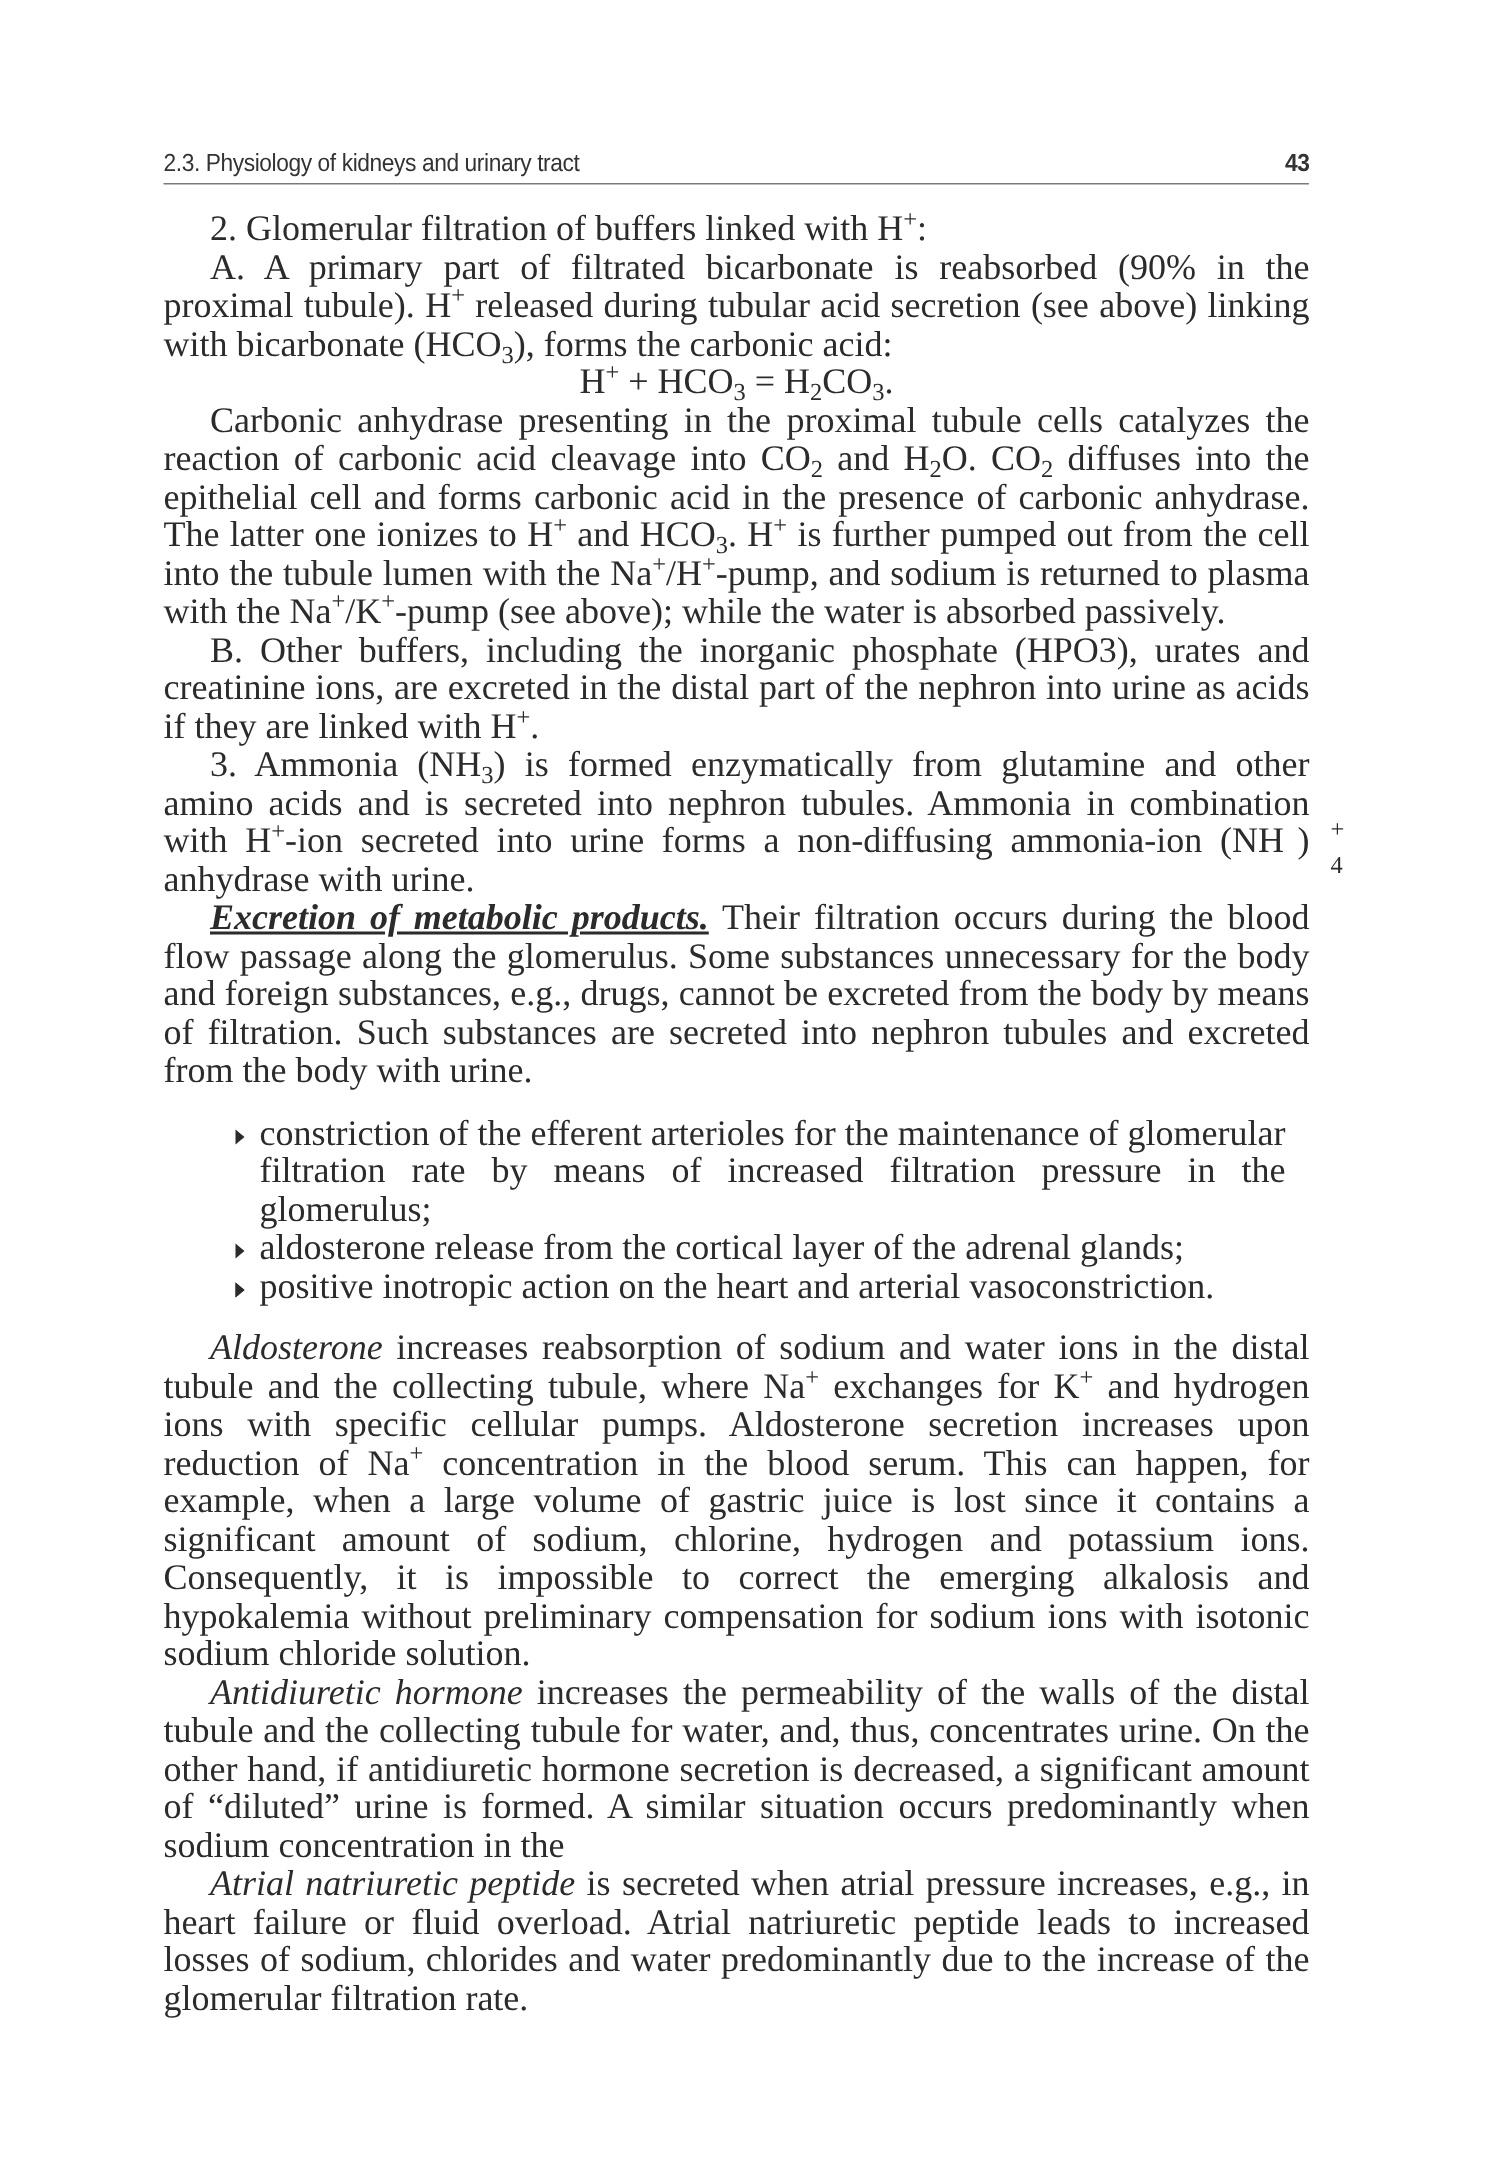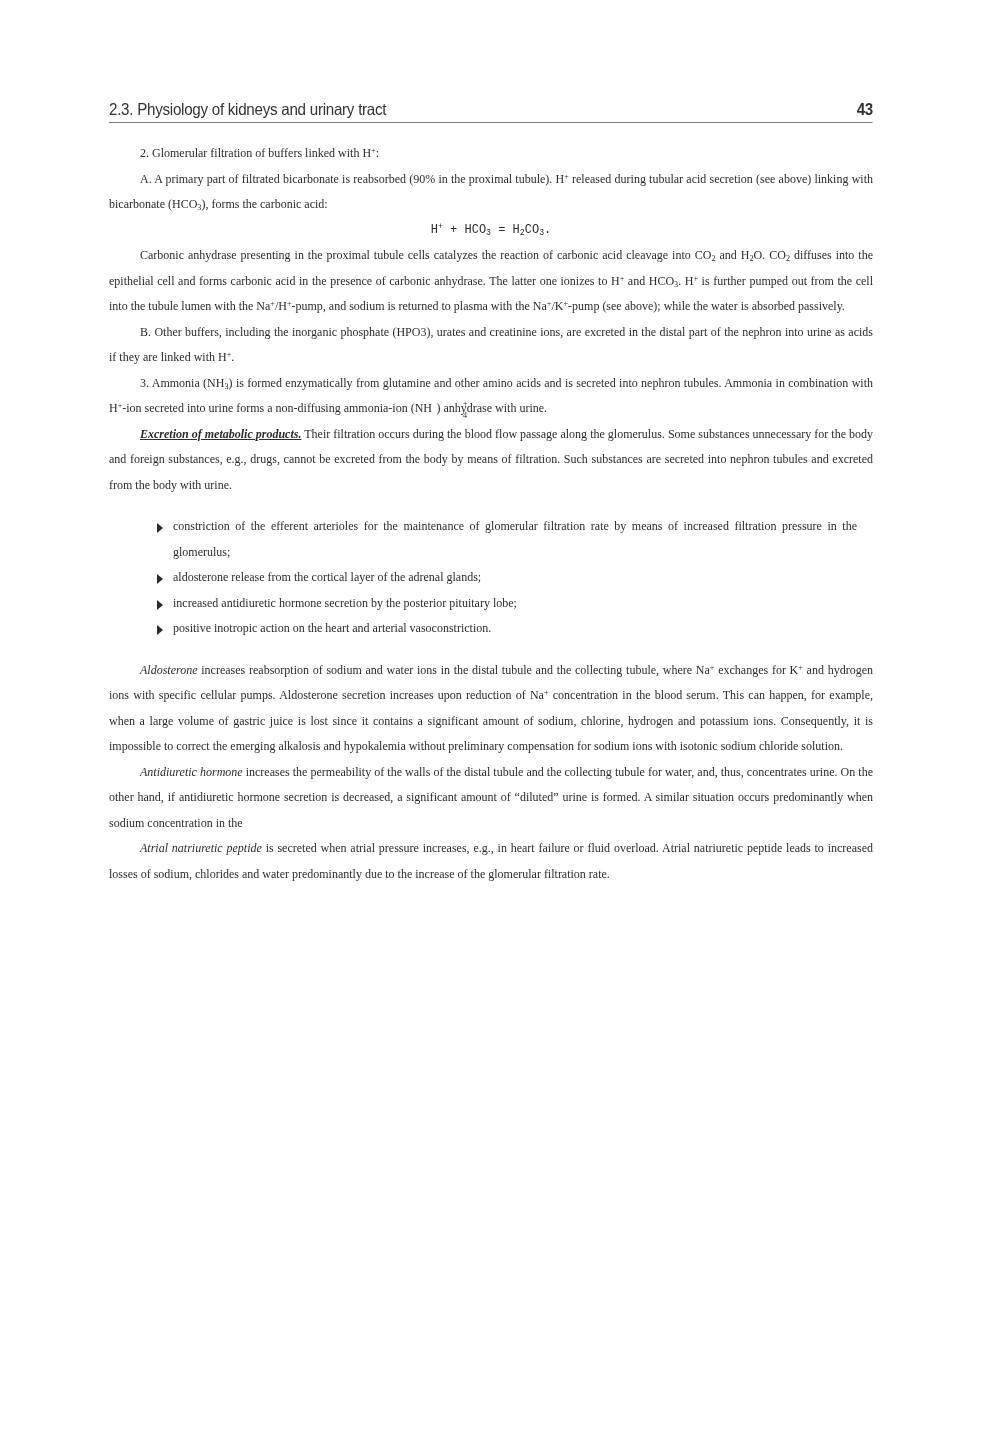--- a/index.html
+++ b/index.html
@@ -8,26 +8,26 @@
   .running-head {
     display: flex; justify-content: space-between; align-items: flex-end;
     font-family: "Liberation Sans", sans-serif; font-size: 16.5px; color: #333;
     padding-bottom: 3px; border-bottom: 1.5px solid #7a7a7a;
     letter-spacing: -0.3px; transform: scaleX(0.92); transform-origin: left;
     width: 108.7%;
   }
   .running-head .num { font-weight: bold; }
   .body-text {
     margin-top: 18px;
-    font-family: "Liberation Serif", serif; font-size: 12px; line-height: 25.5px;
+    font-family: "Liberation Serif", serif; font-size: 24px; line-height: 25.5px;
     text-align: justify; hyphens: manual;
   }
   .body-text p { margin: 0; text-indent: 31px; }
   .body-text p.noindent { text-indent: 0; }
-  .equation { text-align: center; margin: 10px 0 8px 0; text-indent: 0; font-family: Liberation Mono, monospace; }
+  .equation { text-align: center; margin: 10px 0 8px 0; text-indent: 0; }
   .run-in { font-weight: bold; font-style: italic; text-decoration: underline; }
   .term { font-style: italic; }
   sup, sub { font-size: 68%; line-height: 0; }
   sup { vertical-align: 0.55em; }
   sub { vertical-align: -0.3em; }
   .stack { display: inline-block; position: relative; width: 0.55em; font-size: 68%; line-height: 0; }
   .stack .s-up { position: absolute; left: 0; top: -0.95em; }
   .stack .s-dn { position: absolute; left: 0; top: 0.55em; }
   ul.bullets { list-style: none; margin: 16px; padding: 0 0 0 31px; }
   ul.bullets li { position: relative; padding-left: 17px; text-align: justify; }
@@ -60,21 +60,21 @@
     <p><span>B. Other buffers, including the inorganic phosphate (HPO3), urates and creati­nine ions, are excreted in the distal part of the nephron into urine as acids if they are linked with H</span><sup>+</sup><span>.</span></p>
 
     <p><span>3. Ammonia (NH</span><sub>3</sub><span>) is formed enzymatically from glutamine and other amino acids and is secreted into nephron tubules. Ammonia in combination with H</span><sup>+</sup><span>-ion secreted into urine forms a non-diffusing ammonia-ion (NH</span><span class="stack"><span class="s-up">+</span><span class="s-dn">4</span></span><span>) anhydrase with urine.</span></p>
 
     <p><span class="run-in">Excretion of metabolic products.</span><span> Their filtration occurs during the blood flow passage along the glomerulus. Some substances unnecessary for the body and foreign substances, e.g., drugs, cannot be excreted from the body by means of filtration. Such substances are secreted into nephron tubules and excreted from the body with urine.</span></p>
 
 
     <ul class="bullets">
       <li><span class="bullet-icon"></span><span>constriction of the efferent arterioles for the maintenance of glomerular filtration rate by means of increased filtration pressure in the glomerulus;</span></li>
       <li><span class="bullet-icon"></span><span>aldosterone release from the cortical layer of the adrenal glands;</span></li>
-      <li><span class="bullet-icon"></span><span>increased antidiuretic hormone secretion by the posterior pituitary lobe;</span></li>
+      <li><span class="bullet-icon"></span></li>
       <li><span class="bullet-icon"></span><span>positive inotropic action on the heart and arterial vasoconstriction.</span></li>
     </ul>
 
     <p><span class="term">Aldosterone</span><span> increases reabsorption of sodium and water ions in the distal tubule and the collecting tubule, where Na</span><sup>+</sup><span> exchanges for K</span><sup>+</sup><span> and hydrogen ions with spe­cific cellular pumps. Aldosterone secretion increases upon reduction of Na</span><sup>+</sup><span> concen­tration in the blood serum. This can happen, for example, when a large volume of gastric juice is lost since it contains a significant amount of sodium, chlorine, hydro­gen and potassium ions. Consequently, it is impossible to correct the emerging alka­losis and hypokalemia without preliminary compensation for sodium ions with iso­tonic sodium chloride solution.</span></p>
 
     <p><span class="term">Antidiuretic hormone</span><span> increases the permeability of the walls of the distal tubule and the collecting tubule for water, and, thus, concentrates urine. On the other hand, if antidiuretic hormone secretion is decreased, a significant amount of “diluted” urine is formed. A similar situation occurs predominantly when sodium concentration in the</span></p>
 
     <p><span class="term">Atrial natriuretic peptide</span><span> is secreted when atrial pressure increases, e.g., in heart failure or fluid overload. Atrial natriuretic peptide leads to increased losses of sodi­um, chlorides and water predominantly due to the increase of the glomerular filtra­tion rate.</span></p>
 
   </div>

